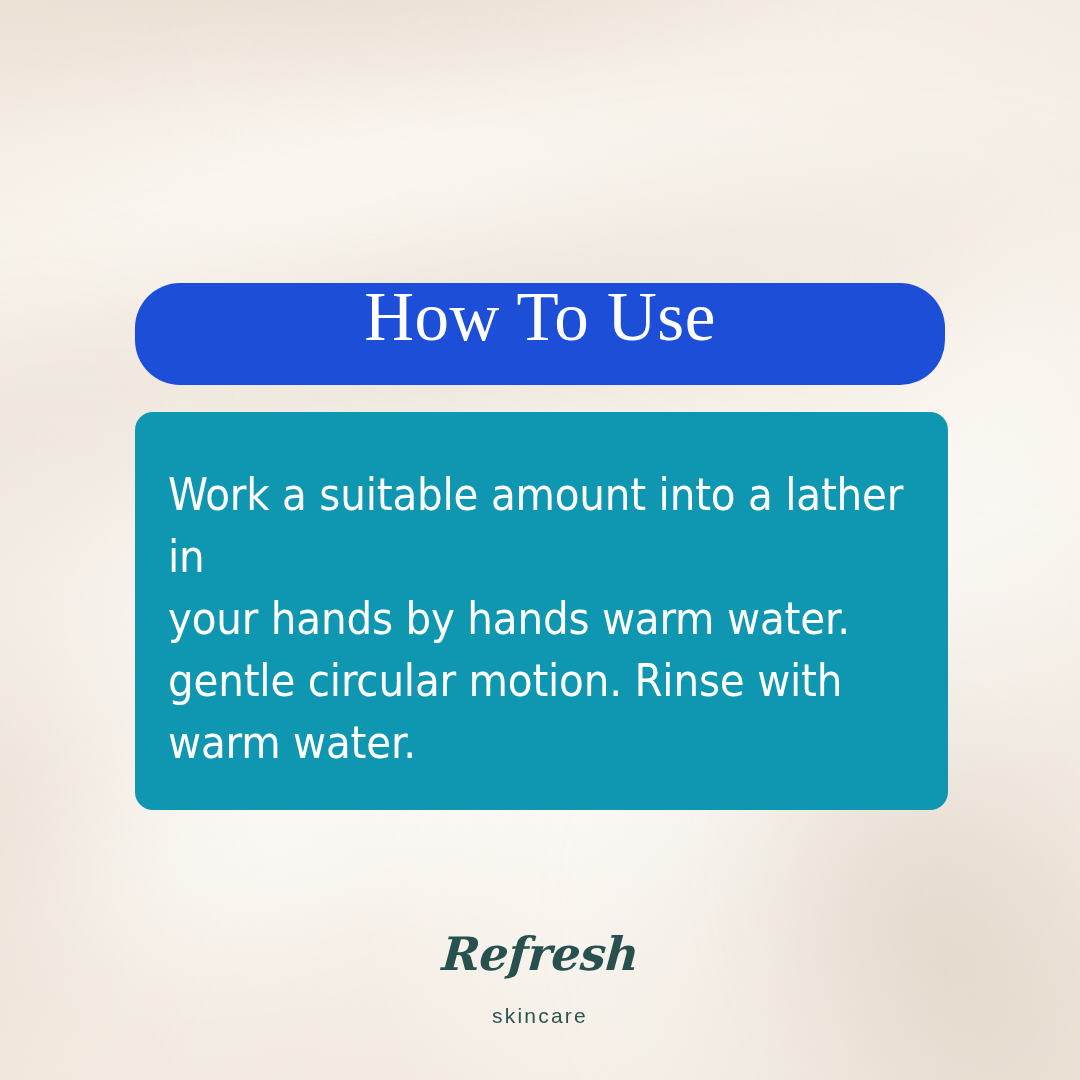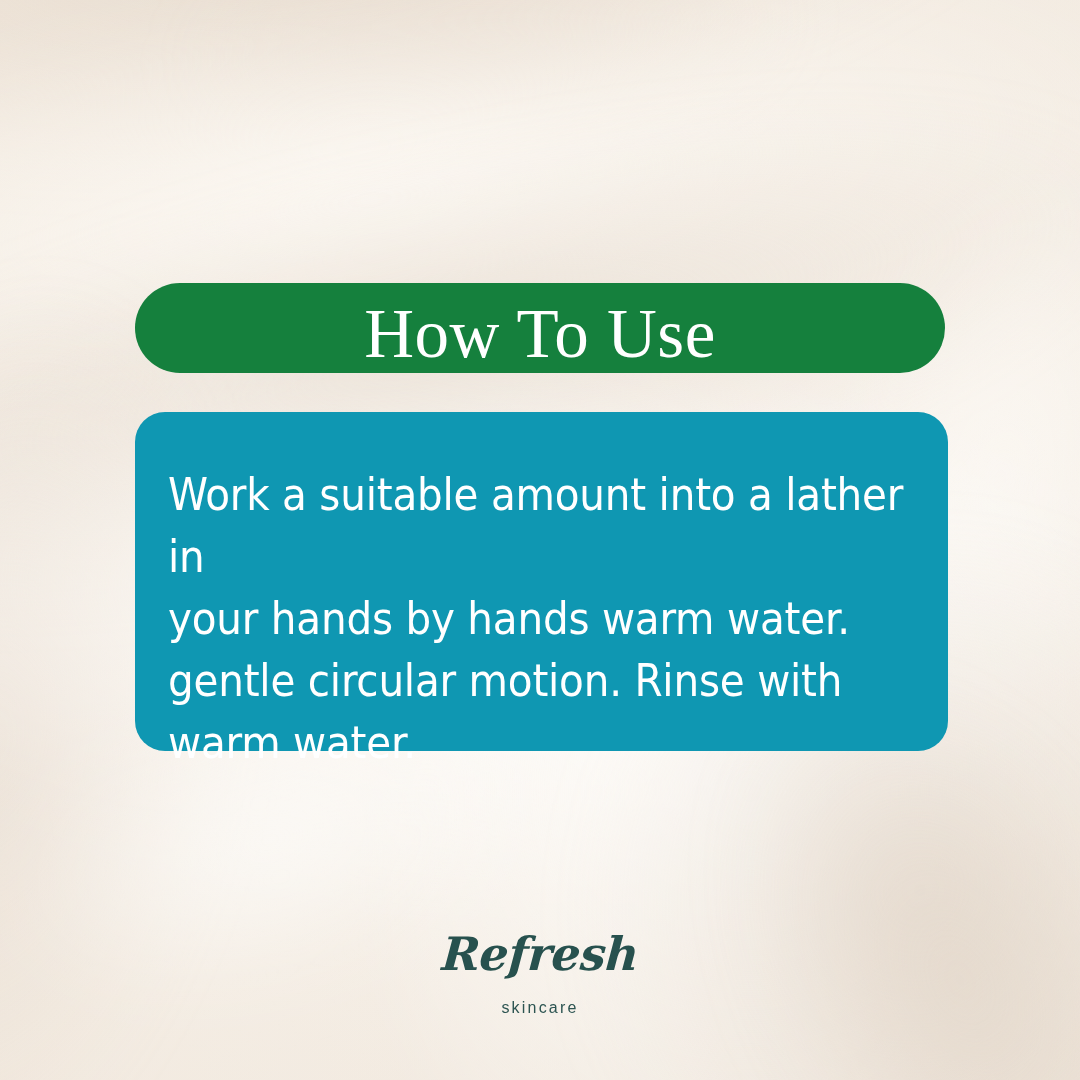--- a/index.html
+++ b/index.html
@@ -107,45 +107,45 @@
     inset: 0;
     background: radial-gradient(ellipse at 50% 45%, rgba(255,255,255,0.18) 0%, rgba(232,221,208,0.22) 100%);
   }
 
   
   .title-pill {
     position: absolute;
     left: 135px;
     top: 283px;
     width: 810px;
-    height: 90px;
-    background: #15803d;
+    height: 102px;
+    background: #1d4ed8;
     border-radius: 45px;
     display: flex;
-    align-items: flex-end;
+    align-items: flex-start;
     justify-content: center;
   }
   .title-text {
     font-family: "Liberation Serif", "DejaVu Serif", serif;
     font-size: 69px;
     line-height: 1;
     color: #ffffff;
     letter-spacing: 0.5px;
     white-space: nowrap;
     padding-bottom: 4px;
   }
 
   .body-card {
     position: absolute;
     left: 135px;
     top: 412px;
     width: 813px;
-    height: 339px;
+    height: 398px;
     background: #0f97b2;
-    border-radius: 30px;
+    border-radius: 18px;
     box-sizing: border-box;
     padding: 52px 36px 0 33px;
   }
   .body-text {
     font-family: "DejaVu Sans Condensed", "Liberation Sans Narrow", "Liberation Sans", sans-serif;
     font-stretch: condensed;
     font-size: 45px;
     line-height: 62px;
     color: #ffffff;
     letter-spacing: -0.2px;
@@ -167,25 +167,25 @@
     font-style: italic;
     font-weight: 700;
     font-size: 46px;
     line-height: 52px;
     color: #27514e;
     letter-spacing: -0.5px;
     transform: skewX(-4deg);
   }
   .logo-sub {
     font-family: "Liberation Sans", sans-serif;
-    font-size: 16px;
+    font-size: 21px;
     line-height: 24px;
     color: #2c5451;
     letter-spacing: 2.2px;
-    margin-top: 16px;
+    margin-top: 24px;
     font-weight: 300;
   }
 </style>
 </head>
 <body>
 
 <div id="poster">
 
   <div class="bg-base"></div>
   <div class="bg-swirl">

